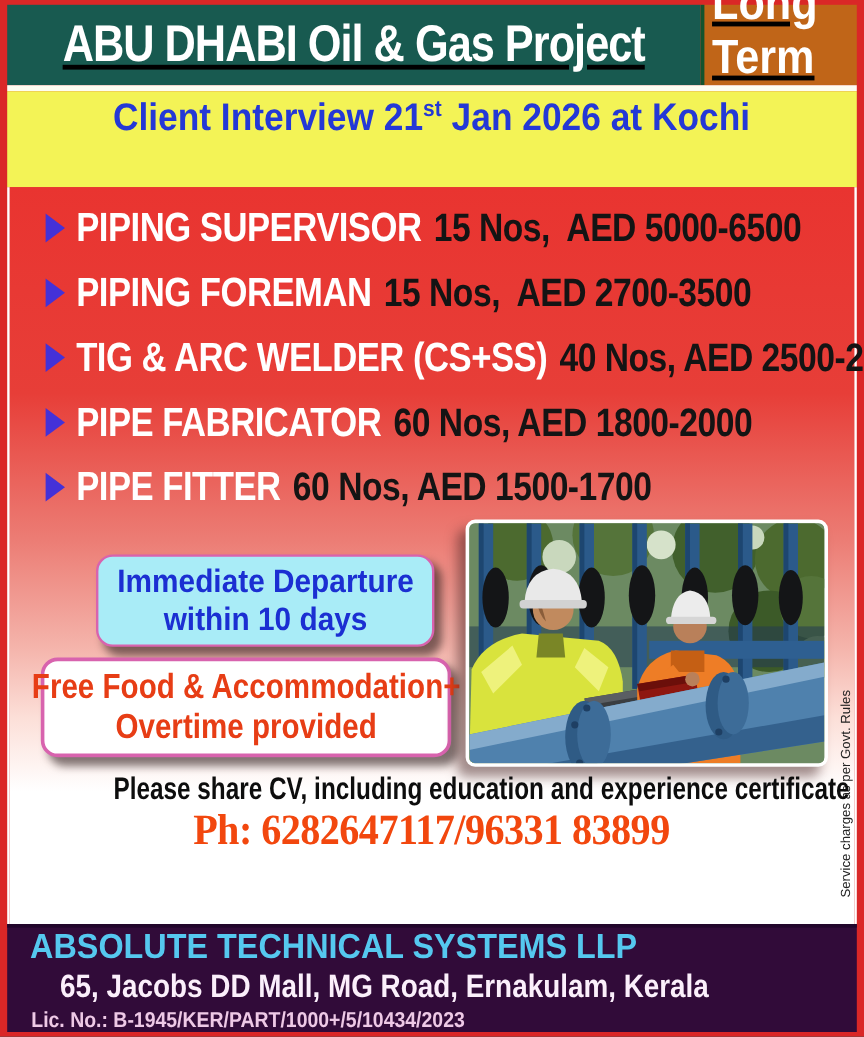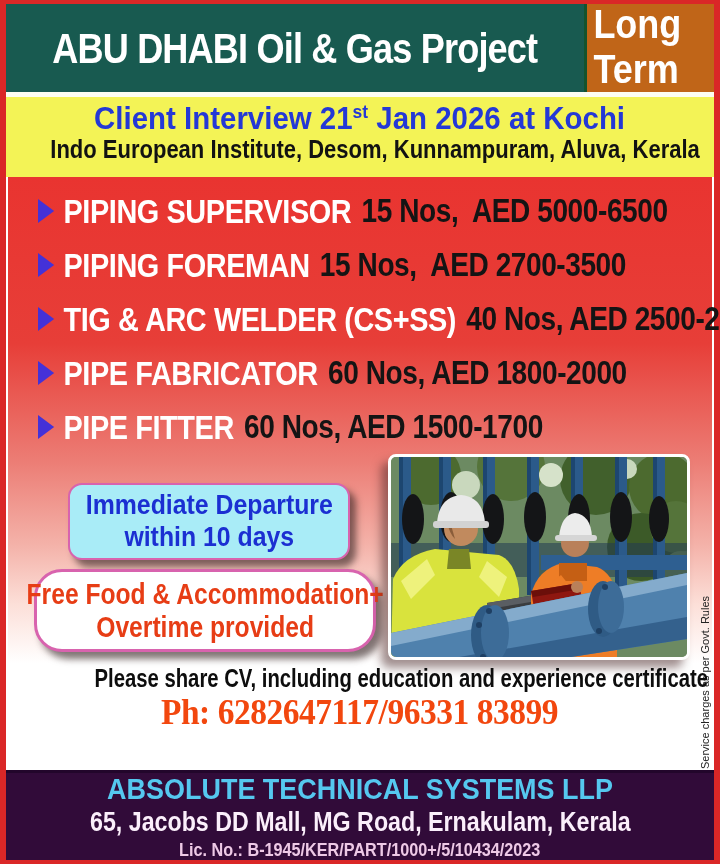--- a/index.html
+++ b/index.html
@@ -3,21 +3,21 @@
 <meta charset="utf-8">
 <style>
   html,body{margin:0;padding:0;background:#555;}
   .poster{
     position:relative;width:720px;height:864px;background:#da2727;
     font-family:"Liberation Sans",sans-serif;overflow:hidden;margin:0 auto;
   }
   .inner{position:absolute;left:6px;top:4px;width:708px;height:856px;display:flex;flex-direction:column;}
 
   
-  .header{height:88px;display:flex;}
+  .header{height:67px;display:flex;text-decoration:underline;}
   .header-left{flex:1;background:#185a50;display:flex;align-items:center;justify-content:center;}
   .header-right{width:214px;background:#c06518;border-left:3px solid #14532d;display:flex;align-items:flex-end;justify-content:center;}
   .title-text{color:#fff;font-size:43px;font-weight:bold;letter-spacing:-1px;white-space:nowrap;display:inline-block;transform:scaleX(.84);}
   .badge-text{color:#fff;font-size:40px;font-weight:bold;display:inline-block;transform:scaleX(.9);}
 
   .sep{height:5px;background:#fdfdf2;}
 
   
   .interview{height:80px;background:#f3f356;text-align:center;padding-top:3px;box-sizing:border-box;}
   .line1{color:#2438d6;font-size:32px;font-weight:bold;white-space:nowrap;display:inline-block;transform:scaleX(.92);}
@@ -31,29 +31,29 @@
     border-left:2px solid #fff;border-right:2px solid #fff;
     background:linear-gradient(180deg,#e93430 0%,#e73e38 28%,#ec7d75 48%,#f4b2a9 62%,#fcdfd8 72%,#ffffff 82%,#ffffff 100%);
   }
   .jobs{position:absolute;left:30px;top:14px;}
   .job-row{display:flex;align-items:center;white-space:nowrap;height:40px;margin-bottom:14px;transform:scaleX(.85);transform-origin:left center;}
   .arrow-icon{width:0;height:0;border-top:12px solid transparent;border-bottom:12px solid transparent;border-left:19px solid #4431d8;margin-right:11px;flex:none;}
   .job-title{color:#fff;font-size:34px;font-weight:bold;letter-spacing:-0.5px;}
   .job-details{color:#141414;font-size:33px;font-weight:bold;margin-left:12px;white-space:pre;letter-spacing:-0.5px;}
 
   .departure-box{
-    position:absolute;left:60px;top:306px;width:278px;height:73px;background:#a9ecf7;
+    position:absolute;left:72px;top:306px;width:278px;height:73px;background:#a9ecf7;
     border:2px solid #d863ae;border-radius:14px;box-shadow:6px 7px 7px rgba(45,30,30,.6);
     display:flex;flex-direction:column;align-items:center;justify-content:center;text-align:center;
   }
   .departure-line{color:#1b2fd2;font-size:27px;font-weight:bold;line-height:1.15;display:inline-block;transform:scaleX(.92);white-space:nowrap;}
 
   .benefit-box{
     position:absolute;left:26px;top:392px;width:336px;height:77px;background:#ffffff;
-    border:3px solid #d863ae;border-radius:28px;box-shadow:6px 7px 7px rgba(45,30,30,.6);
+    border:3px solid #d863ae;border-radius:14px;box-shadow:6px 7px 7px rgba(45,30,30,.6);
     display:flex;flex-direction:column;align-items:center;justify-content:center;text-align:center;
   }
   .benefit-line{color:#e73d15;font-size:29px;font-weight:bold;line-height:1.12;display:inline-block;transform:scaleX(.85);white-space:nowrap;}
 
   .photo-frame{
     position:absolute;left:380px;top:277px;width:296px;height:200px;
     border:3px solid #fff;border-radius:8px;overflow:hidden;background:#7d9770;
     box-shadow:-7px 8px 10px rgba(70,35,35,.5);
   }
   .photo-frame svg{display:block;width:100%;height:100%;}
@@ -66,21 +66,21 @@
 
   .cv-note{position:absolute;left:0;right:0;top:486px;text-align:right;}
   .cv-note span{color:#0d0d0d;font-size:26px;font-weight:bold;white-space:nowrap;display:inline-block;transform:scaleX(.78);}
   .phone-line{position:absolute;left:0;right:0;top:514px;text-align:center;font-family:Liberation Serif, serif;}
   .phone-line span{color:#f2470e;font-size:36px;font-weight:800;white-space:nowrap;display:inline-block;transform:scaleX(.93);letter-spacing:-0.5px;}
   .email-line{position:absolute;left:0;right:0;top:551px;text-align:center;}
   .email-line span{color:#f2470e;font-size:36px;font-weight:800;white-space:nowrap;display:inline-block;transform:scaleX(.93);letter-spacing:-0.5px;}
 
   
   .footer{height:90px;background:#310b39;border-top:3px solid #22062b;box-sizing:border-box;
-    display:flex;flex-direction:column;align-items:center;justify-content:center;}
+    display:flex;flex-direction:column;align-items:flex-start;justify-content:center;}
   .company{color:#55c8ef;font-size:29px;font-weight:bold;white-space:nowrap;display:inline-block;transform:scaleX(.93);}
   .address{color:#fbeffb;font-size:27px;font-weight:bold;white-space:nowrap;display:inline-block;transform:scaleX(.86);margin-top:1px;}
   .license{color:#eec9e6;font-size:18px;font-weight:bold;white-space:nowrap;display:inline-block;transform:scaleX(.9);margin-top:2px;}
 </style>
 </head>
 <body>
 
 <div class="poster">
   <div class="inner">
 
@@ -91,23 +91,20 @@
       <div class="header-right">
         <span class="badge-text">Long Term</span>
       </div>
     </div>
 
     <div class="sep"></div>
 
     <div class="interview">
       <div>
         <span class="line1"><span>Client Interview 21</span><span class="sup">st</span><span> Jan 2026 at Kochi</span></span>
-      </div>
-      <div class="line2-wrap">
-        <span class="line2">Indo European Institute, Desom, Kunnampuram, Aluva, Kerala</span>
       </div>
     </div>
 
     <div class="body">
 
       <div class="jobs">
         <div class="job-row">
           <span class="arrow-icon"></span>
           <span class="job-title">PIPING SUPERVISOR</span>
           <span class="job-details">15 Nos,  AED 5000-6500</span>

